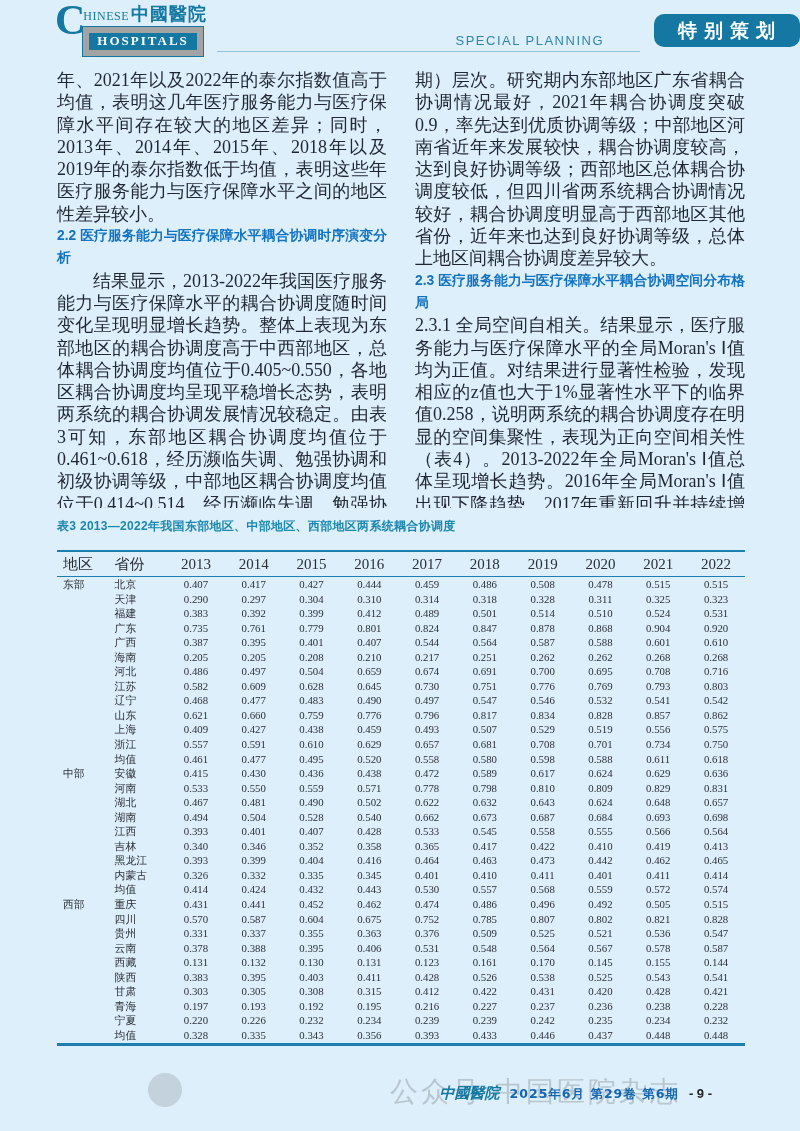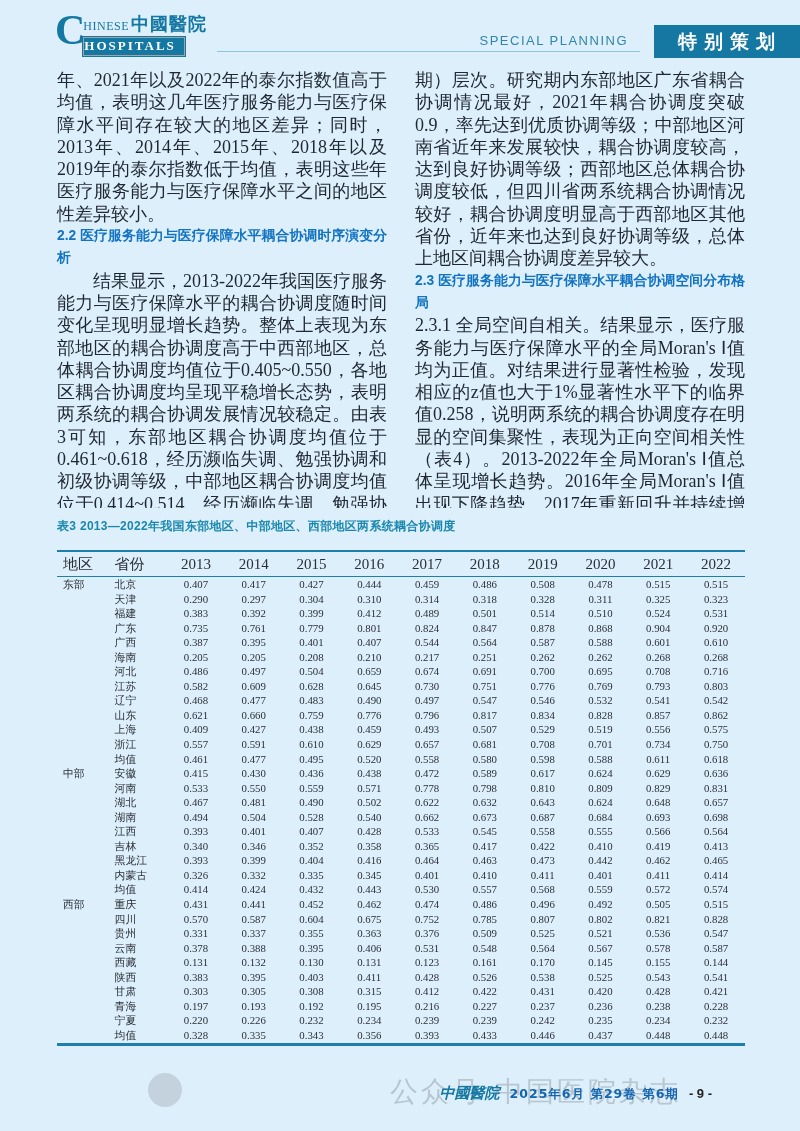--- a/index.html
+++ b/index.html
@@ -39,39 +39,40 @@
   }
   .logo-cn{
     font-family:"DejaVu Sans",sans-serif;font-weight:bold;
     font-size:18px;color:var(--teal);margin-left:2px;letter-spacing:1px;
   }
   .logo-hosp{
     display:inline-block;margin-top:1px;
     background:var(--teal);color:#fff;
     font-family:"Liberation Serif",serif;font-weight:bold;
     font-size:13px;letter-spacing:2px;
-    padding:0 8px 1px 0;border:1px solid #a3a3a3;outline:1px solid var(--teal);
+    padding:0 8px 1px 8px;border:6px solid #a3a3a3;outline:1px solid var(--teal);
   }
   .hdr-rule{
     flex:1;height:0;border-bottom:1.5px solid #8fc3d9;
     margin:0 14px 8px 10px;position:relative;
   }
   .hdr-en{
-    position:absolute;right:12px;bottom:3px;
+    position:absolute;right:36px;bottom:3px;
     font-family:"Liberation Sans",sans-serif;
     font-size:13px;letter-spacing:1.5px;color:#2f86ab;
     white-space:nowrap;
   }
   .hdr-banner{
-    width:146px;height:33px;margin-bottom:2px;
+    width:146px;height:33px;margin-bottom:13px;
     background:var(--teal);color:#fff;
     font-family:"DejaVu Sans",sans-serif;font-weight:bold;
     font-size:19px;letter-spacing:7px;
     display:flex;align-items:center;justify-content:center;
     padding-left:6px;
+    border-radius:10px;
   }
   
   .content{
     display:flex;gap:28px;
     padding:9px 55px 0 57px;
     height:448px;overflow:hidden;
   }
   .col{flex:1;min-width:0;}
   .body-para{
     font-size:18px;line-height:22.3px;

